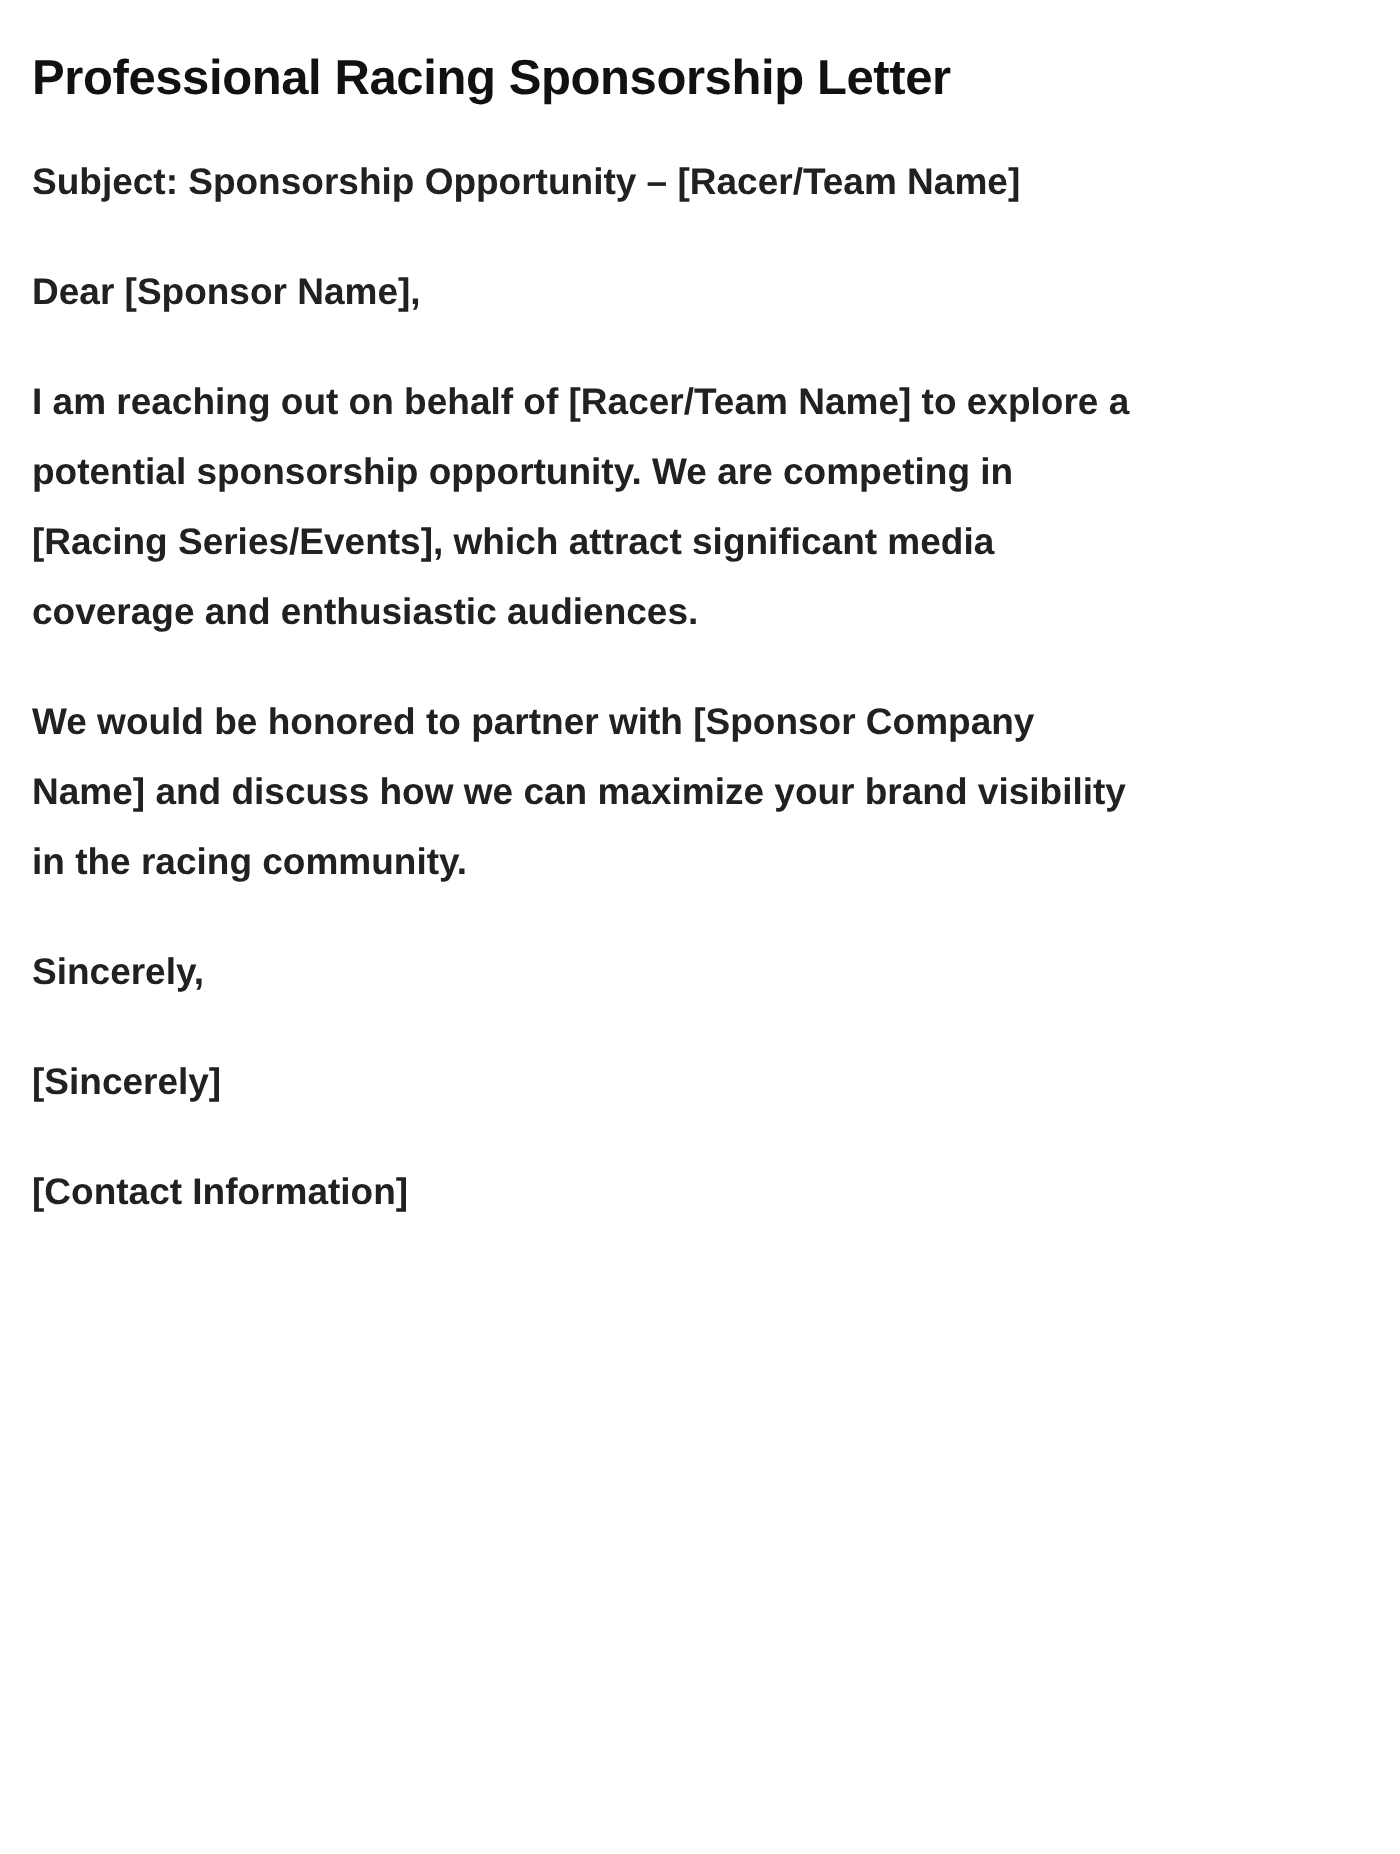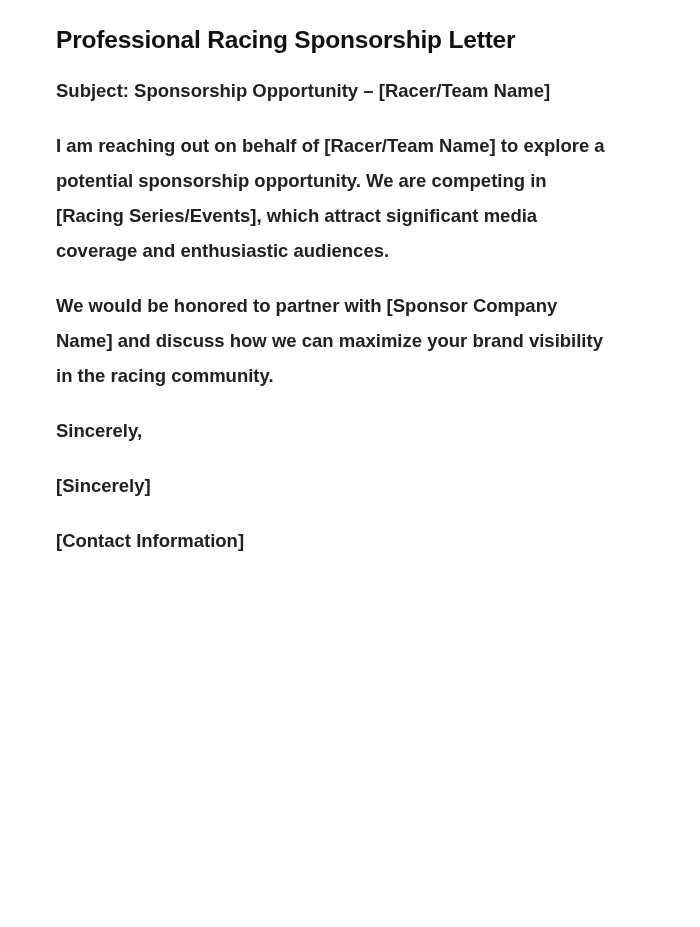--- a/index.html
+++ b/index.html
@@ -10,21 +10,21 @@
   body {
     width: 700px;
     height: 927px;
     overflow: hidden;
     font-family: "Liberation Sans", "DejaVu Sans", sans-serif;
     color: #212121;
   }
   .letter {
     box-sizing: border-box;
     width: 700px;
-    padding: 24px 40px 0 56px;
+    padding: 24px 40px 0 16px;
   }
   .letter-title {
     font-size: 24.5px;
     font-weight: 700;
     line-height: 32px;
     letter-spacing: -0.2px;
     color: #111111;
     margin: 0 0 17px 0;
   }
   .para {
@@ -38,20 +38,21 @@
   }
 </style>
 </head>
 <body>
 
 <div class="letter">
   <h1 class="letter-title">Professional Racing Sponsorship Letter</h1>
 
   <p class="para">Subject: Sponsorship Opportunity – [Racer/Team Name]</p>
 
+  <p class="para">Dear [Sponsor Name],</p>
 
   <p class="para">I am reaching out on behalf of [Racer/Team Name] to explore a
 potential sponsorship opportunity. We are competing in
 [Racing Series/Events], which attract significant media
 coverage and enthusiastic audiences.</p>
 
 
   <p class="para">We would be honored to partner with [Sponsor Company
 Name] and discuss how we can maximize your brand visibility
 in the racing community.</p>

